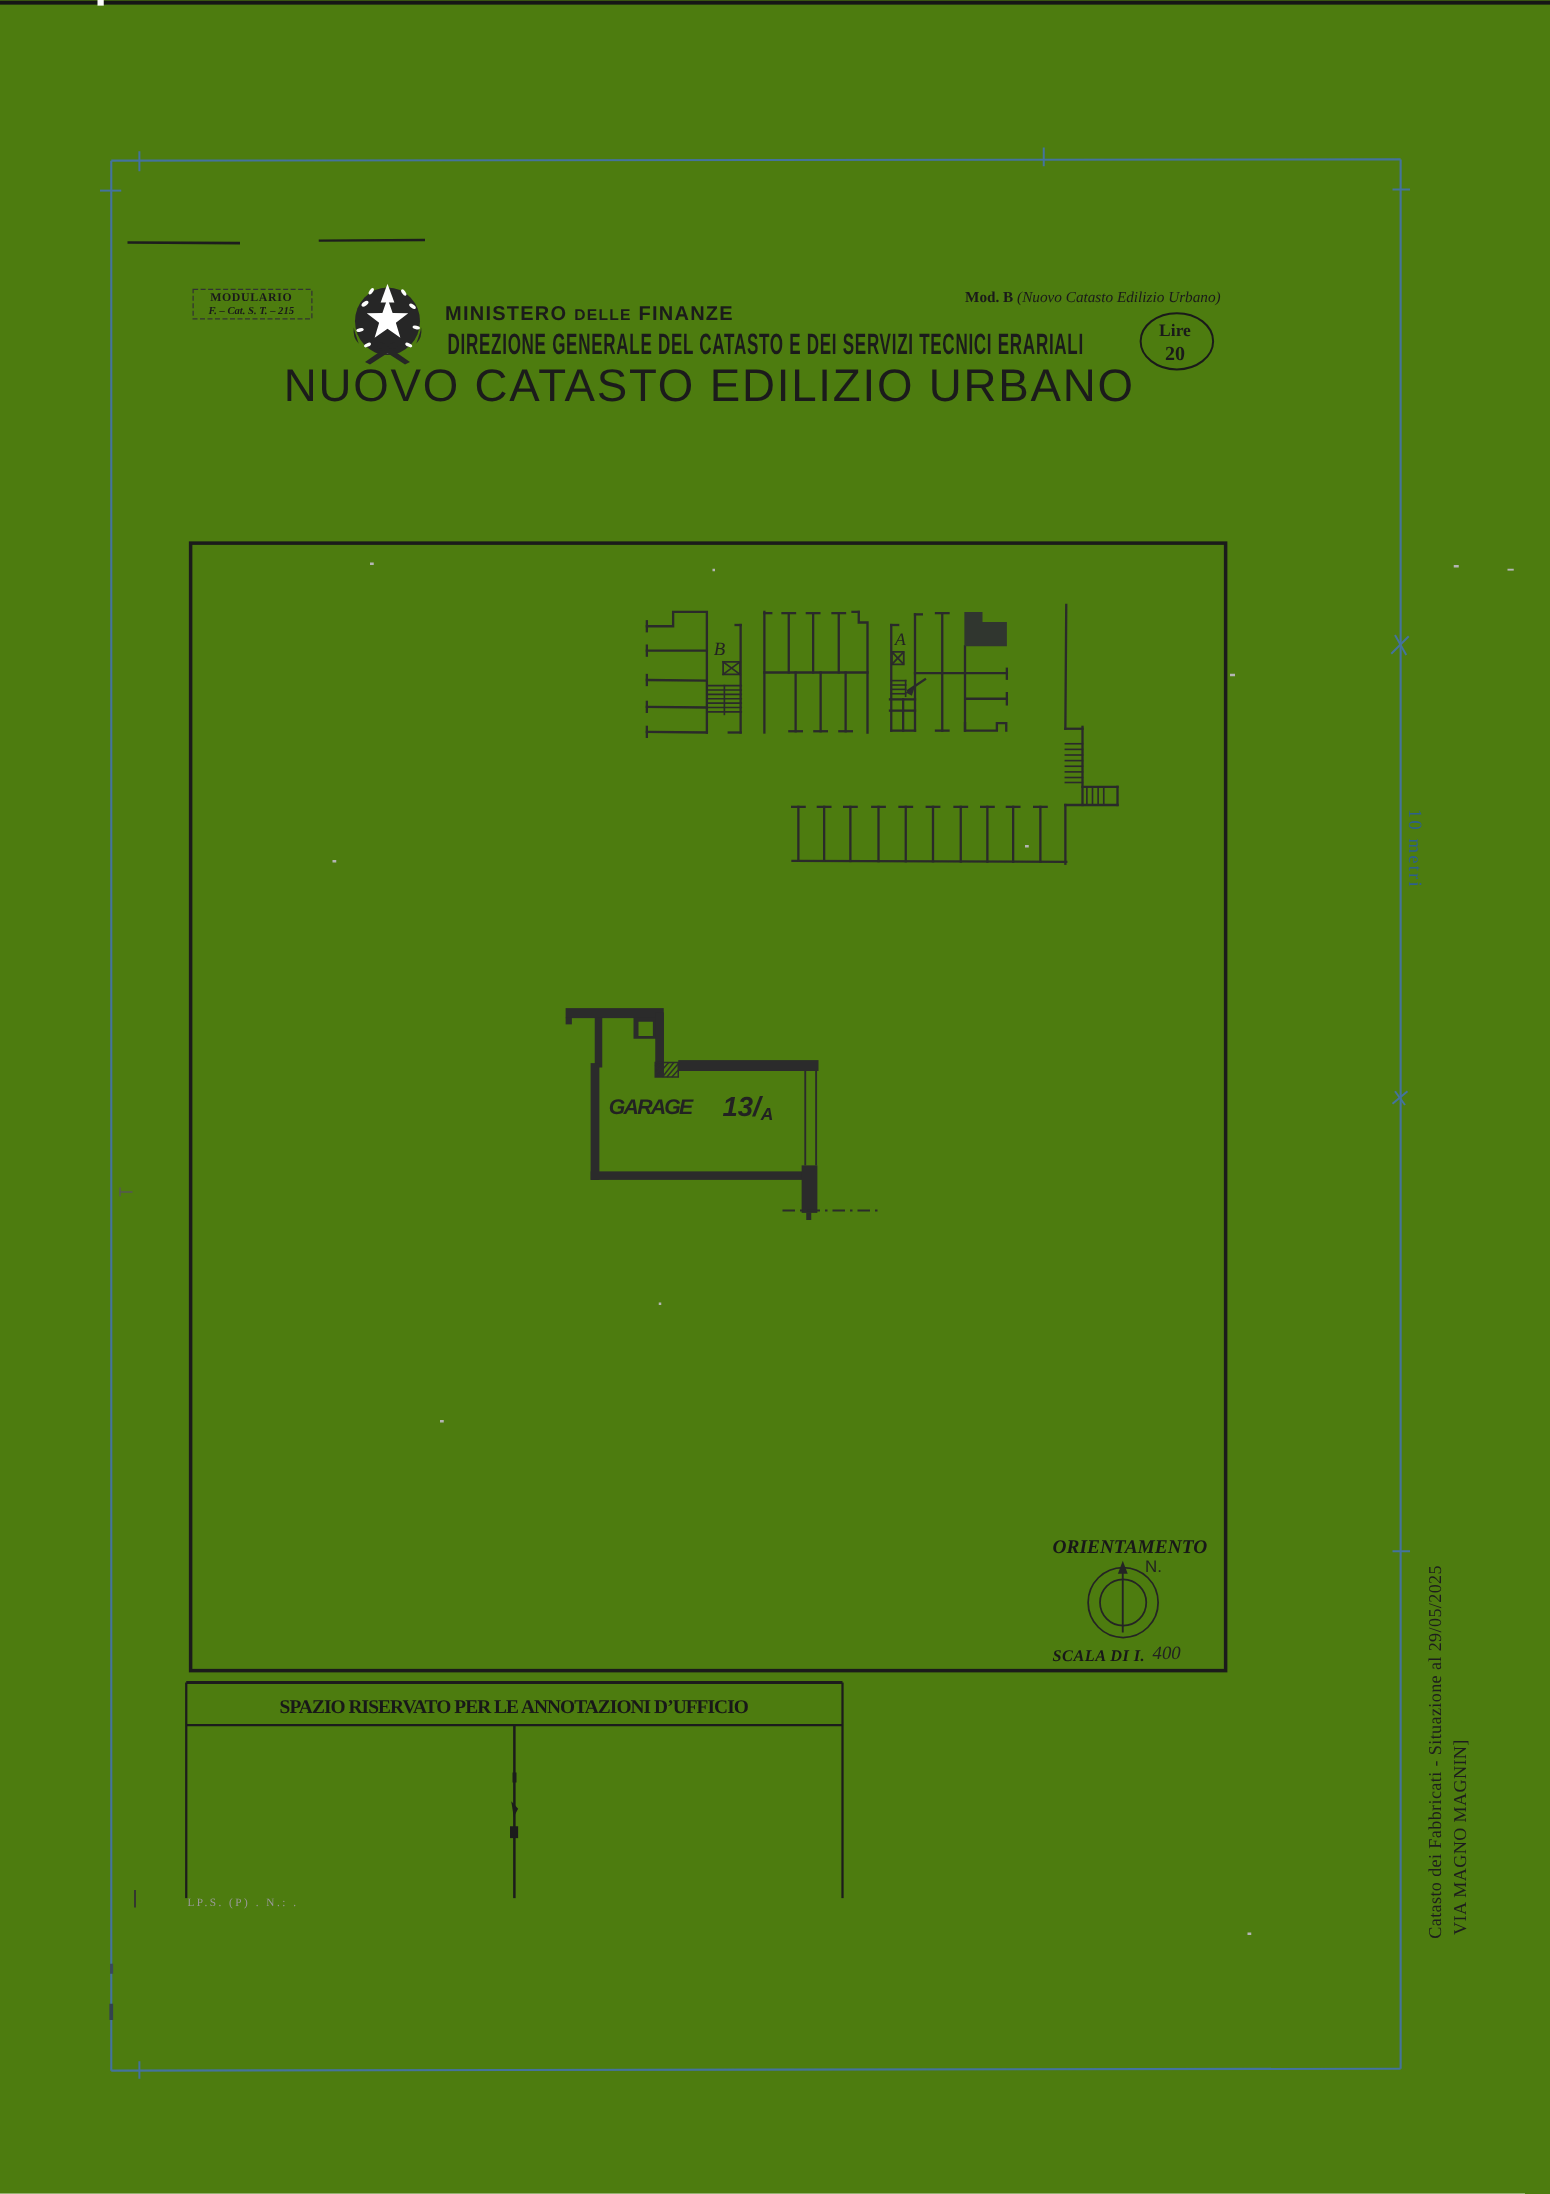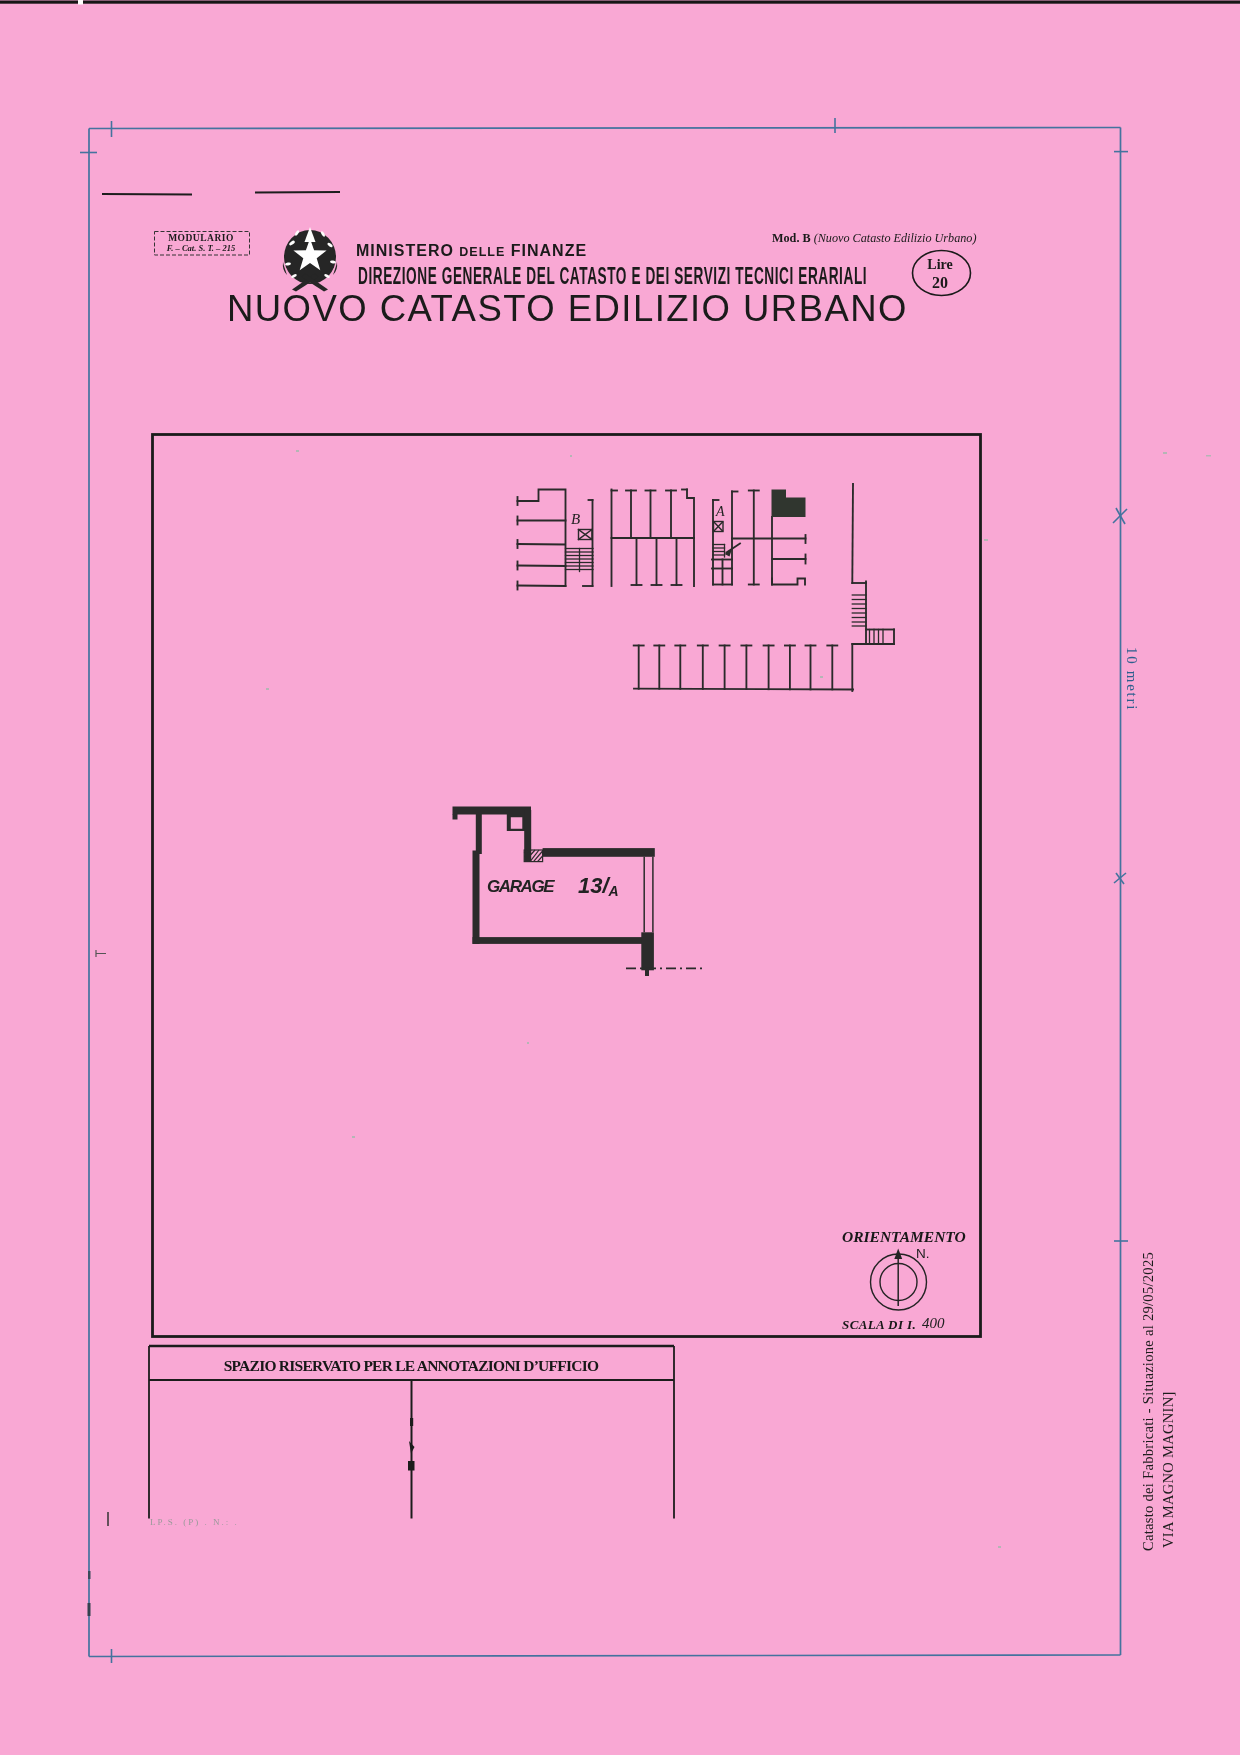--- a/index.html
+++ b/index.html
@@ -1,16 +1,16 @@
 <!DOCTYPE html>
 <html><head>
 <meta charset="utf-8">
 <style>
   html,body{margin:0;padding:0;background:#ffffff;}
-  #page{position:relative;width:1240px;height:1755px;background:#f9a8d4;overflow:hidden;
+  #page{position:relative;width:1240px;height:1755px;background:#4d7c0f;overflow:hidden;
         font-family:"Liberation Sans", sans-serif;}
   svg{position:absolute;left:0;top:0;}
 </style>
 </head>
 <body>
 <div id="page">
 <svg width="1240" height="1755" viewBox="0 0 1240 1755">
 
   <rect x="0" y="0.5" width="1240" height="3.2" fill="#161616"></rect>
   <rect x="78" y="0" width="5" height="4.5" fill="#fdfdfc"></rect>

